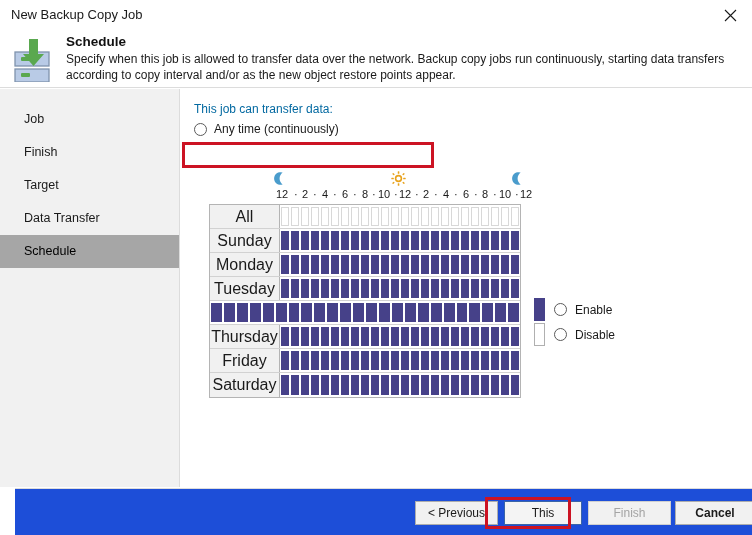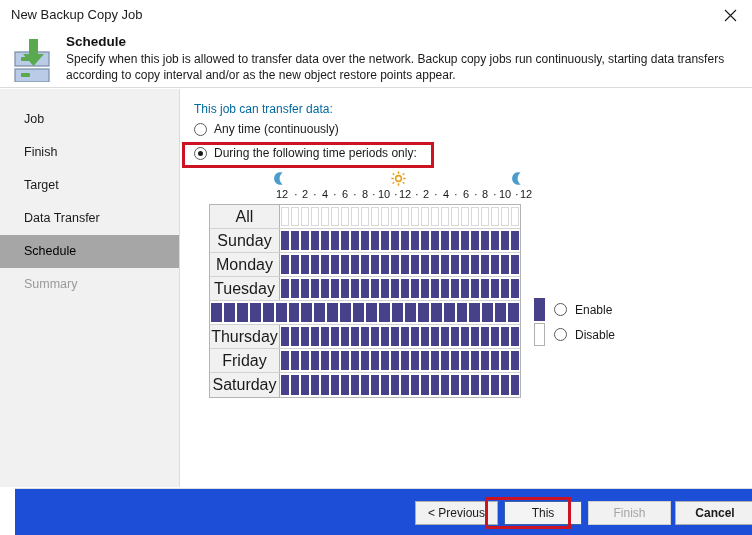--- a/index.html
+++ b/index.html
@@ -259,36 +259,31 @@
     <div class="header-title">Schedule</div>
     <div class="header-desc">Specify when this job is allowed to transfer data over the network. Backup copy jobs run continuously, starting data transfers according to copy interval and/or as the new object restore points appear.</div>
   </div>
 
   <div class="sidebar">
     <div class="side-item first">Job</div>
     <div class="side-item">Finish</div>
     <div class="side-item">Target</div>
     <div class="side-item">Data Transfer</div>
     <div class="side-item selected">Schedule</div>
-    <div class="side-item disabled">Summary</div>
   </div>
 
   <div class="content">
 
     <div class="lead">This job can transfer data:</div>
 
     <div class="radio-row r1">
       <span class="radio"></span>
       <span>Any time (continuously)</span>
     </div>
 
-    <div class="radio-row r2">
-      <span class="radio checked"></span>
-      <span>During the following time periods only:</span>
-    </div>
 
     <div class="annot a1"></div>
 
     <div class="sched">
 
       <div class="scale-icons">
         <span class="moon left">
           <svg width="15" height="15" viewBox="0 0 15 15" aria-hidden="true">
             <path d="M10.6 1.6 a6.3 6.3 0 1 0 0 11.8 a7.3 7.3 0 0 1 0 -11.8 z" fill="#4a9ccc"></path>
           </svg>

